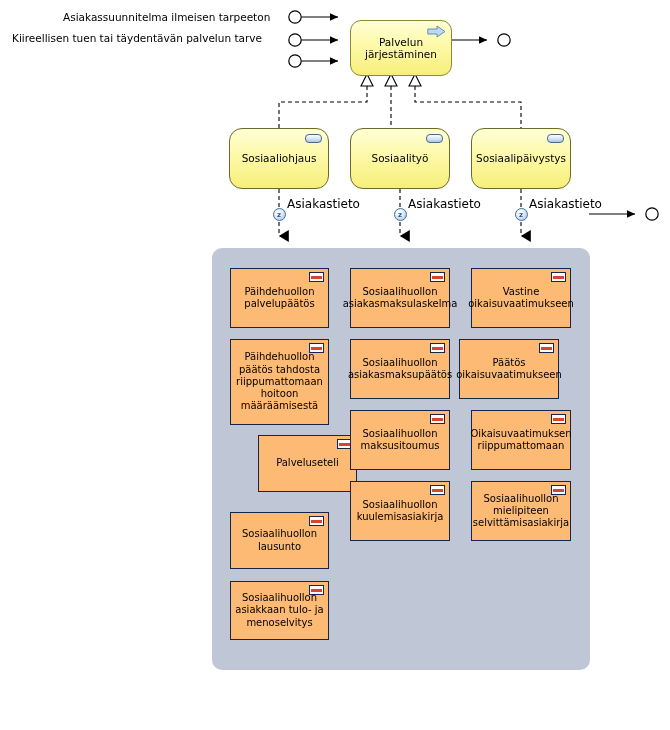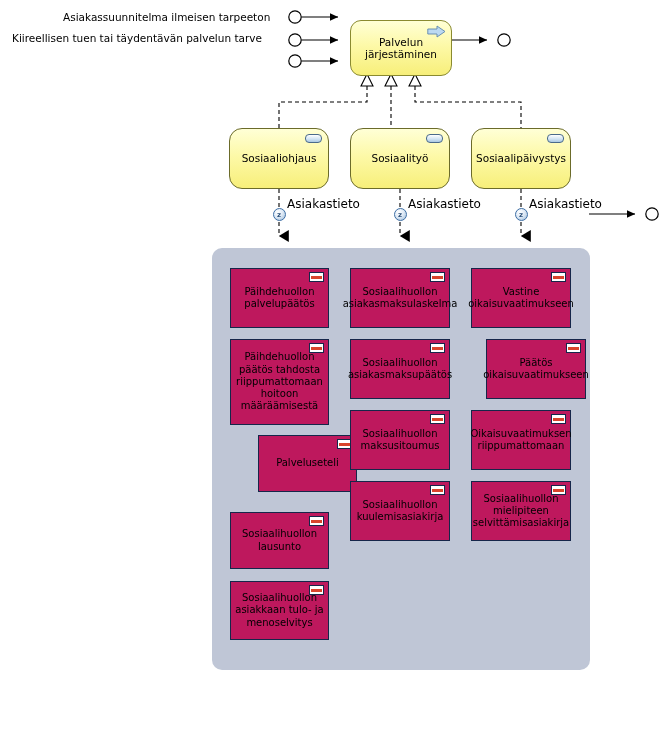--- a/index.html
+++ b/index.html
@@ -50,21 +50,21 @@
     background:#bfc6d6;
     border-radius:10px;
     box-sizing:border-box;
   }
 
   
   .obj{
     position:absolute;
     box-sizing:border-box;
     border:1.2px solid #16264a;
-    background:#be185d;
+    background:#fdba74;
     display:flex;align-items:center;justify-content:center;
     text-align:center;
     font-size:10px;line-height:12.3px;
     color:#000;
     padding:6px 3px;
   }
   .obj-label{white-space:pre-line;}
   .icon-object{
     position:absolute;right:4px;top:3px;
     width:15px;height:10px;
@@ -250,21 +250,21 @@
 kuulemisasiakirja</span>
   </div>
 
 
   <div class="obj" style="left:471px;top:268px;width:100px;height:60px;">
     <span class="icon-object"></span>
     <span class="obj-label">Vastine
 oikaisuvaatimukseen</span>
   </div>
 
-  <div class="obj" style="left:486px;top:339px;width:100px;height:60px;">
+  <div class="obj" style="left:459px;top:339px;width:100px;height:60px;">
     <span class="icon-object"></span>
     <span class="obj-label">Päätös
 oikaisuvaatimukseen</span>
   </div>
 
   <div class="obj" style="left:471px;top:410px;width:100px;height:60px;">
     <span class="icon-object"></span>
     <span class="obj-label">Oikaisuvaatimuksen
 riippumattomaan</span>
   </div>

